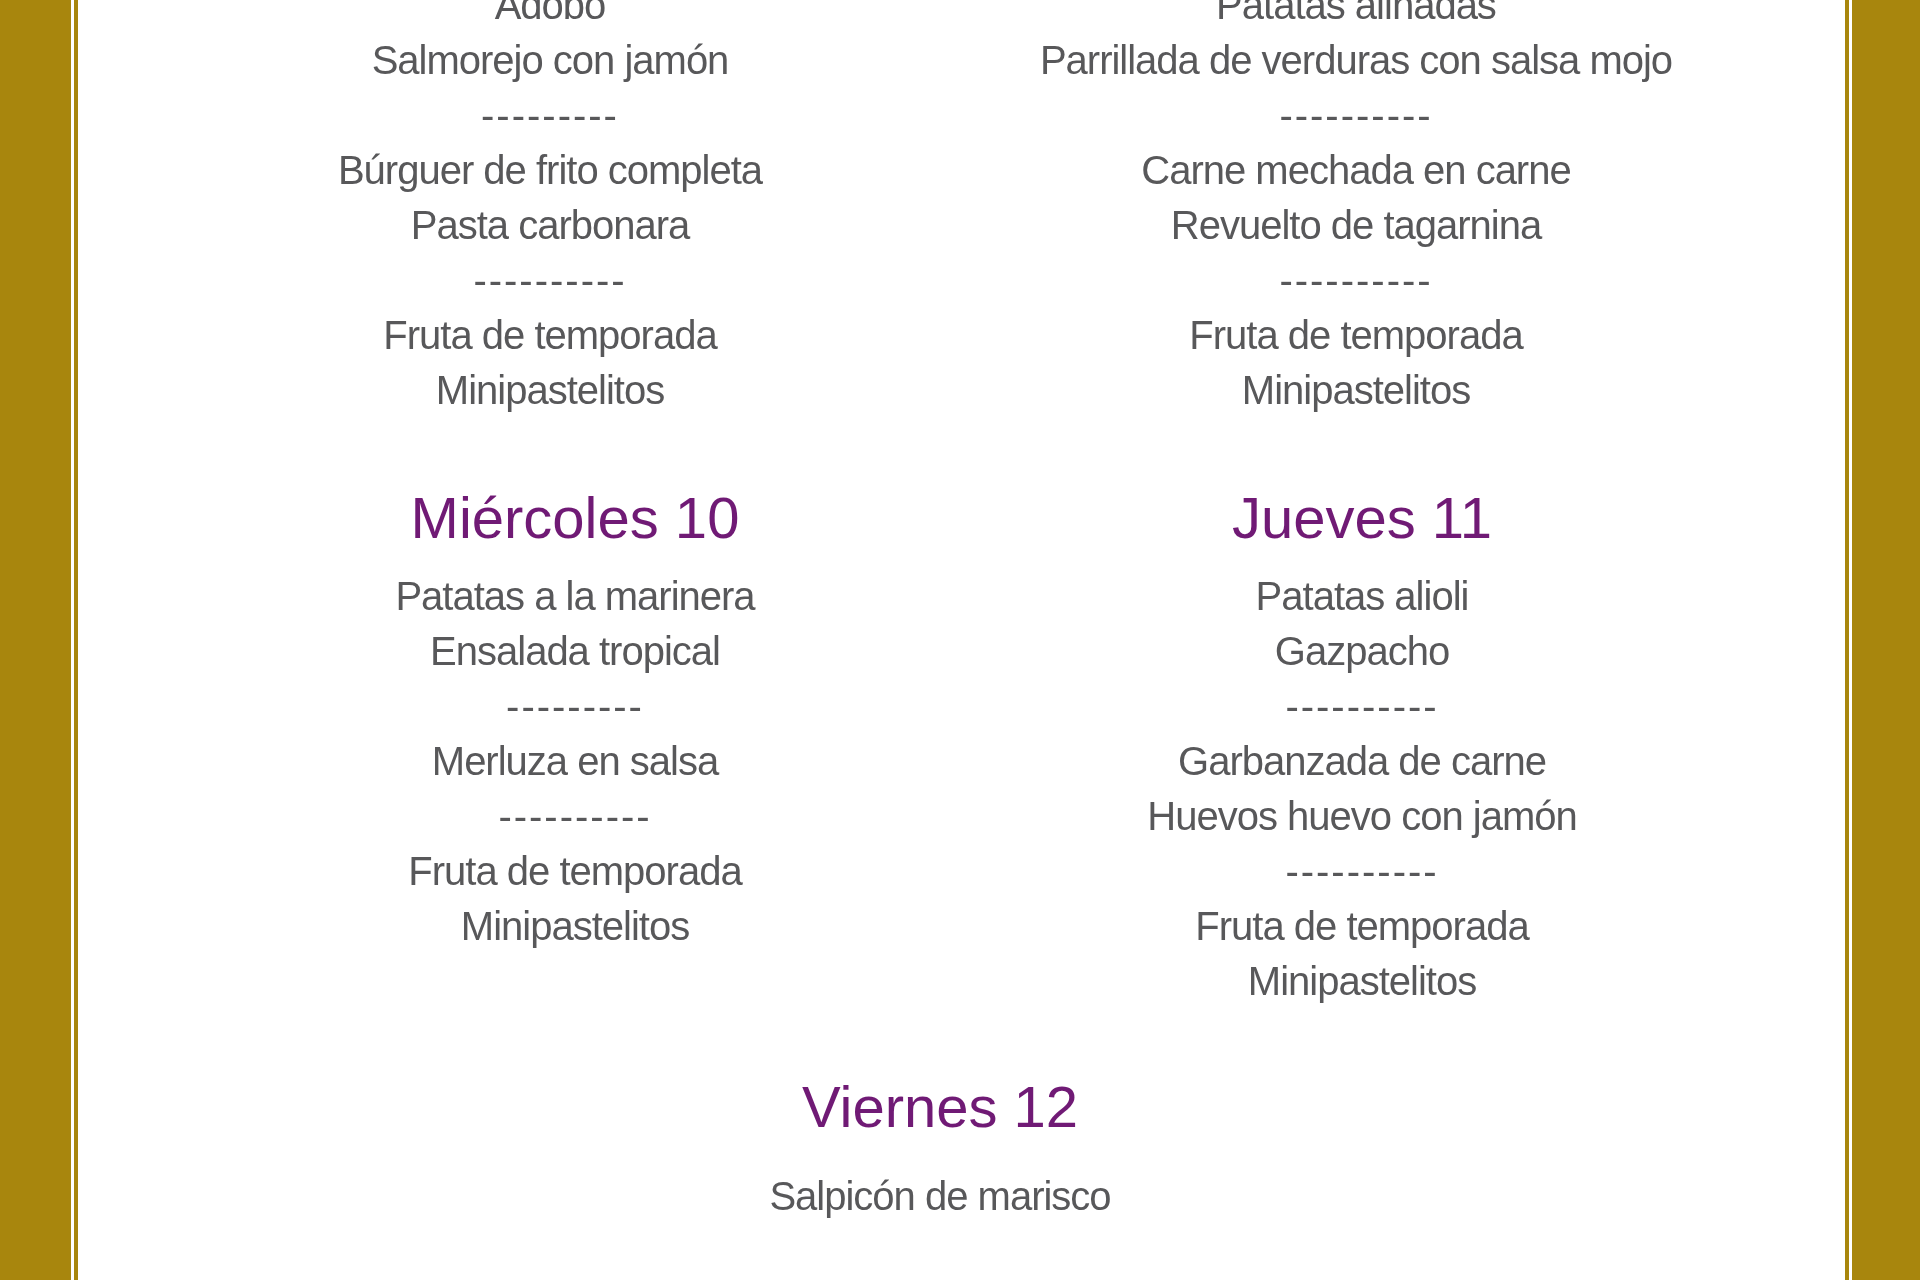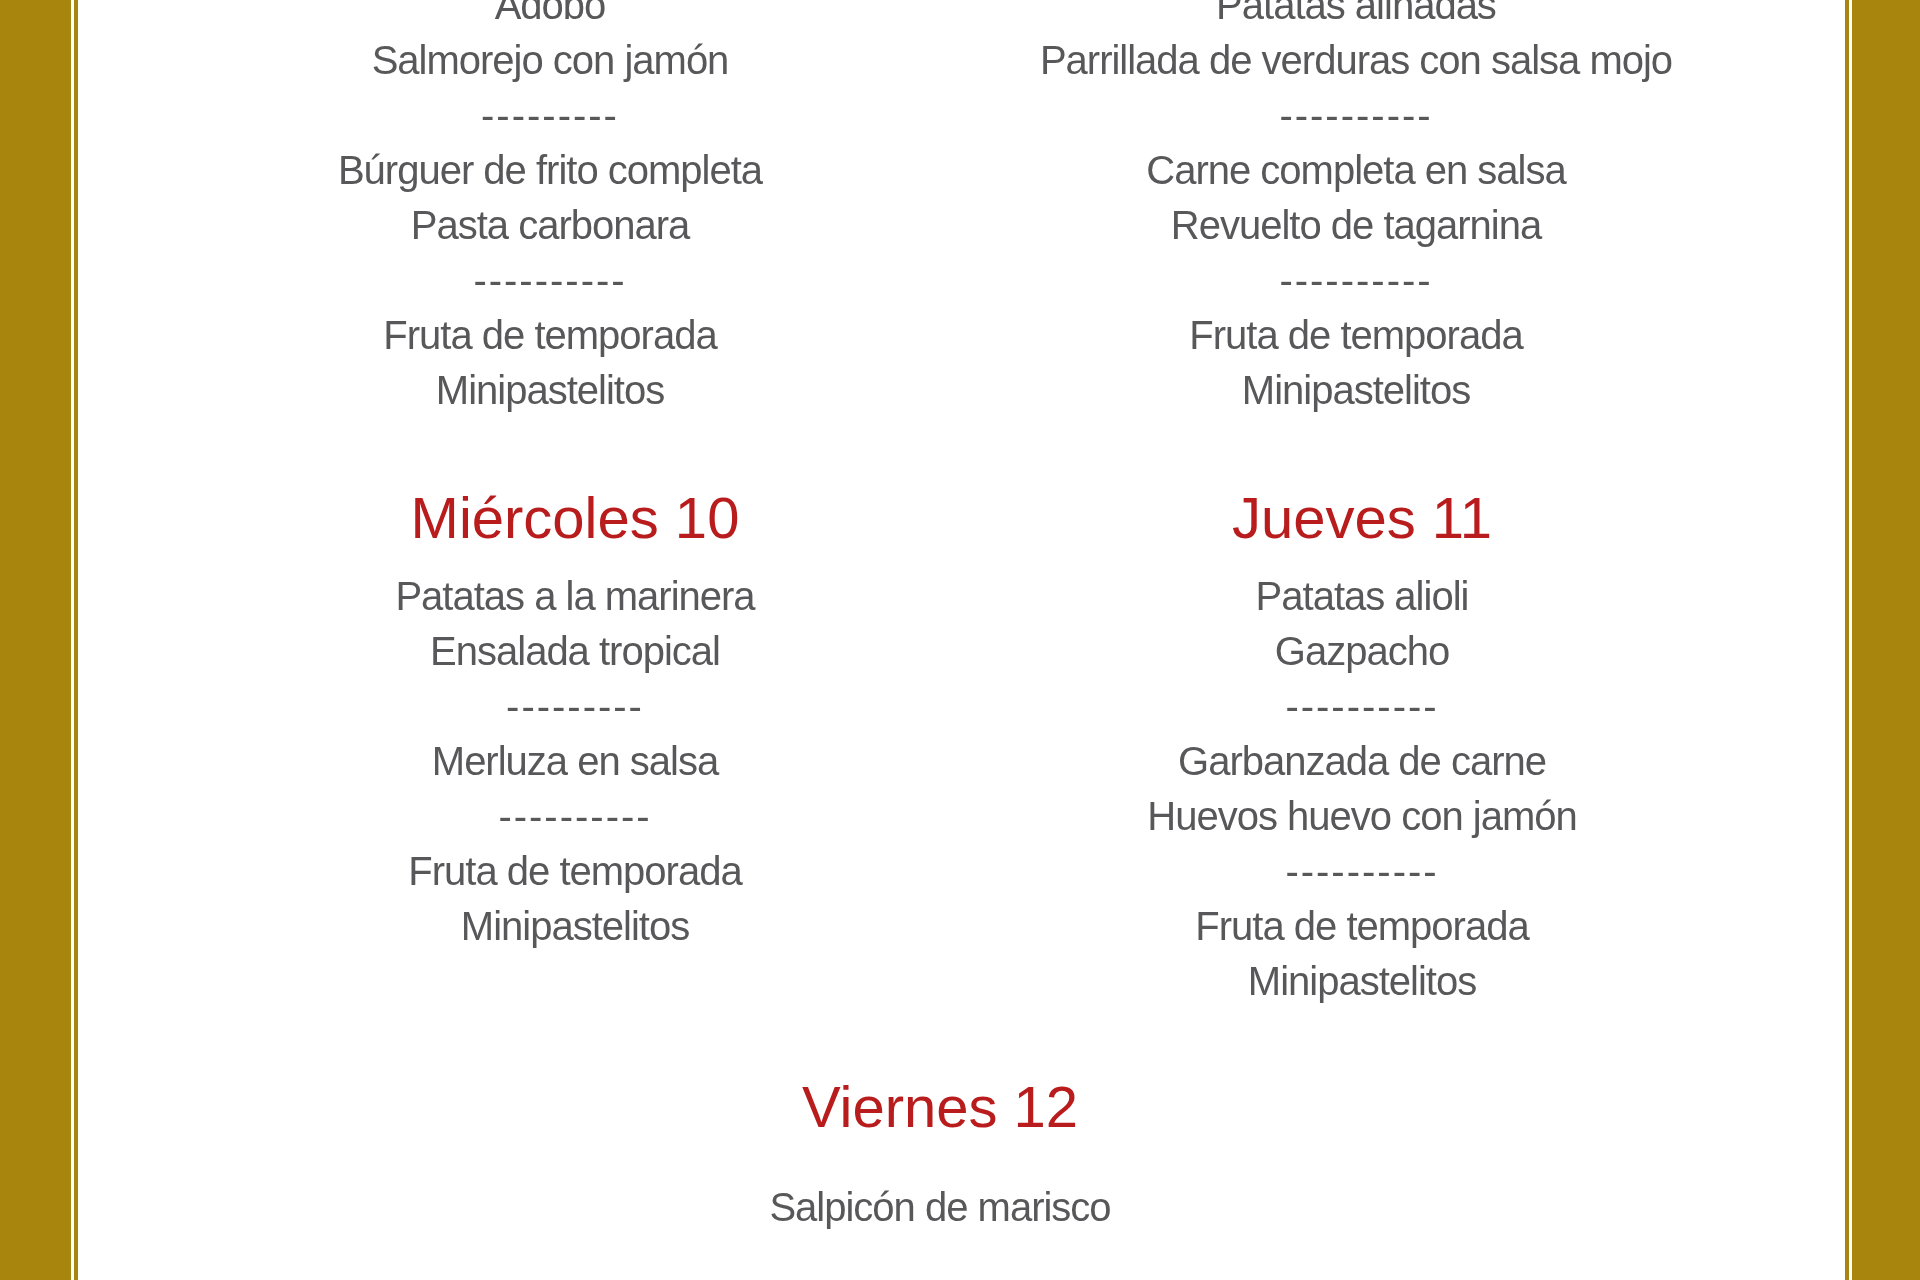--- a/index.html
+++ b/index.html
@@ -36,34 +36,34 @@
   
   .day {
     position: absolute;
     transform: translateX(-50%);
     text-align: center;
     white-space: nowrap;
   }
   .day-heading {
     font-size: 58px;
     line-height: 70px;
-    color: #b91c1c;
+    color: #701a75;
     text-align: center;
   }
   .menu-line {
     font-size: 40px;
     line-height: 55px;
     letter-spacing: -1px;
     color: #58585A;
   }
   .menu-line.sep {
     letter-spacing: 2px;
   }
   .items-after-heading { margin-top: 16px; }
-  .items-after-heading.tight { margin-top: 38px; }
+  .items-after-heading.tight { margin-top: 27px; }
 
   .pos-top-left  { left: 550px;  top: -22px;  }
   .pos-top-right { left: 1356px; top: -22px;  }
   .pos-mid-left  { left: 575px;  top: 483px;  }
   .pos-mid-right { left: 1362px; top: 483px;  }
   .pos-bottom    { left: 940px;  top: 1072px; }
 </style>
 </head>
 <body>
 
@@ -80,21 +80,21 @@
   <div class="menu-line">Pasta carbonara</div>
   <div class="menu-line sep">----------</div>
   <div class="menu-line">Fruta de temporada</div>
   <div class="menu-line">Minipastelitos</div>
 </div>
 
 <div class="day pos-top-right">
   <div class="menu-line">Patatas aliñadas</div>
   <div class="menu-line">Parrillada de verduras con salsa mojo</div>
   <div class="menu-line sep">----------</div>
-  <div class="menu-line">Carne completa en salsa</div>
+  <div class="menu-line">Carne mechada en carne</div>
   <div class="menu-line">Revuelto de tagarnina</div>
   <div class="menu-line sep">----------</div>
   <div class="menu-line">Fruta de temporada</div>
   <div class="menu-line">Minipastelitos</div>
 </div>
 
 <div class="day pos-mid-left">
   <div class="day-heading">Miércoles 10</div>
   <div class="items-after-heading">
     <div class="menu-line">Patatas a la marinera</div>

